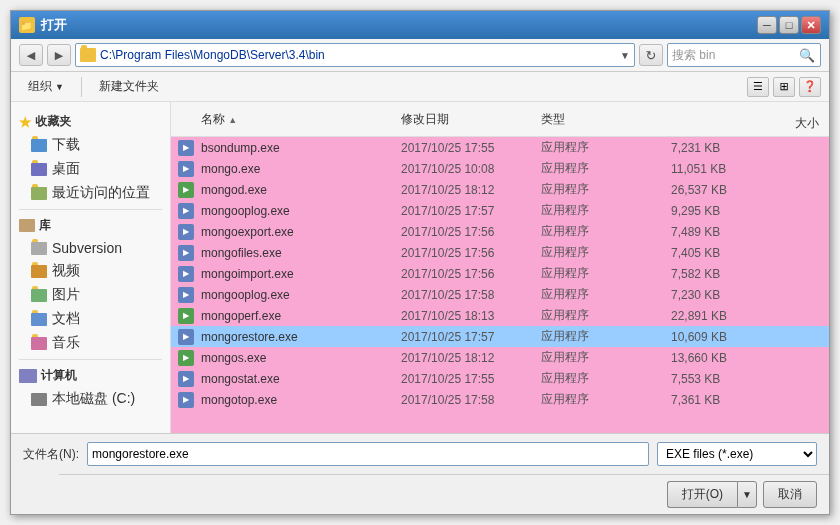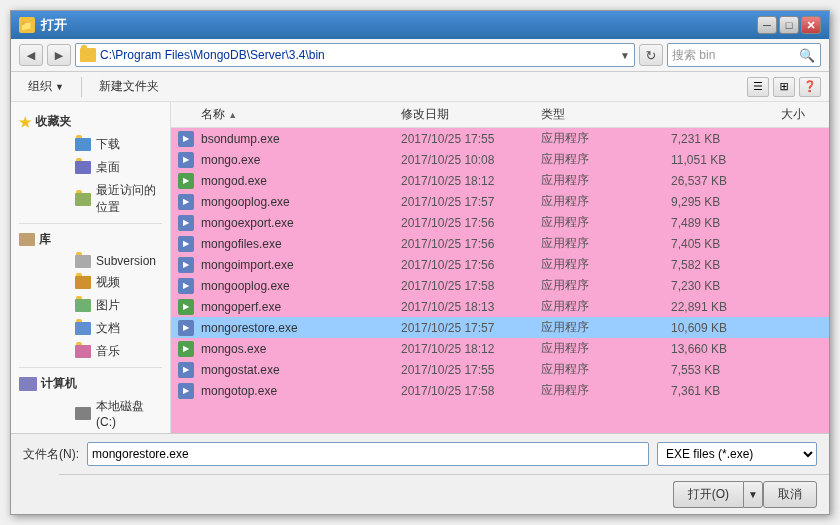--- a/index.html
+++ b/index.html
@@ -224,24 +224,23 @@
     .sidebar-section-header .star-icon {
       color: #f0c020;
       margin-right: 4px;
       font-size: 14px;
     }
     .sidebar-item {
       display: flex;
       align-items: center;
       padding: 3px 8px 3px 20px;
       cursor: pointer;
-      font-size: 12px;
+      font-size: 14px;
       color: #333;
       gap: 5px;
-      margin-left: 44px;
     }
     .folder-icon-sm {
       width: 16px;
       height: 13px;
       background: #f0c040;
       border-radius: 1px;
       flex-shrink: 0;
       position: relative;
     }
     .folder-icon-sm::before {
@@ -310,21 +309,21 @@
       background: #f5f5f5;
       font-size: 12px;
       color: #333;
       position: sticky;
       top: 0;
       z-index: 1;
     }
     .col-name { width: 230px; padding-left: 30px; cursor: pointer; }
     .col-date { width: 140px; cursor: pointer; }
     .col-type { width: 130px; cursor: pointer; }
-    .col-size { flex: 1; text-align: right; padding-right: 24px; cursor: pointer; }
+    .col-size { flex: 1; text-align: right; padding-right: 10px; cursor: pointer; margin-top: 9px; }
     .sort-arrow { font-size: 9px; color: #666; }
     .file-row {
       display: flex;
       align-items: center;
       padding: 2px 0;
       font-size: 12px;
       color: #333;
       cursor: pointer;
     }
     .file-row.selected { background: #99ccff; }
@@ -381,20 +380,21 @@
       font-size: 12px;
       background: white;
     }
     .bottom-actions {
       background: #f0f0f0;
       border-top: 1px solid #ccc;
       padding: 6px 12px;
       display: flex;
       align-items: center;
       justify-content: flex-end;
+      gap: 6px;
       flex-shrink: 0;
       margin-left: 48px;
     }
     .open-btn-group {
       display: flex;
       align-items: stretch;
     }
     .open-btn {
       background: linear-gradient(to bottom, #f0f0f0, #d8d8d8);
       border: 1px solid #888;

